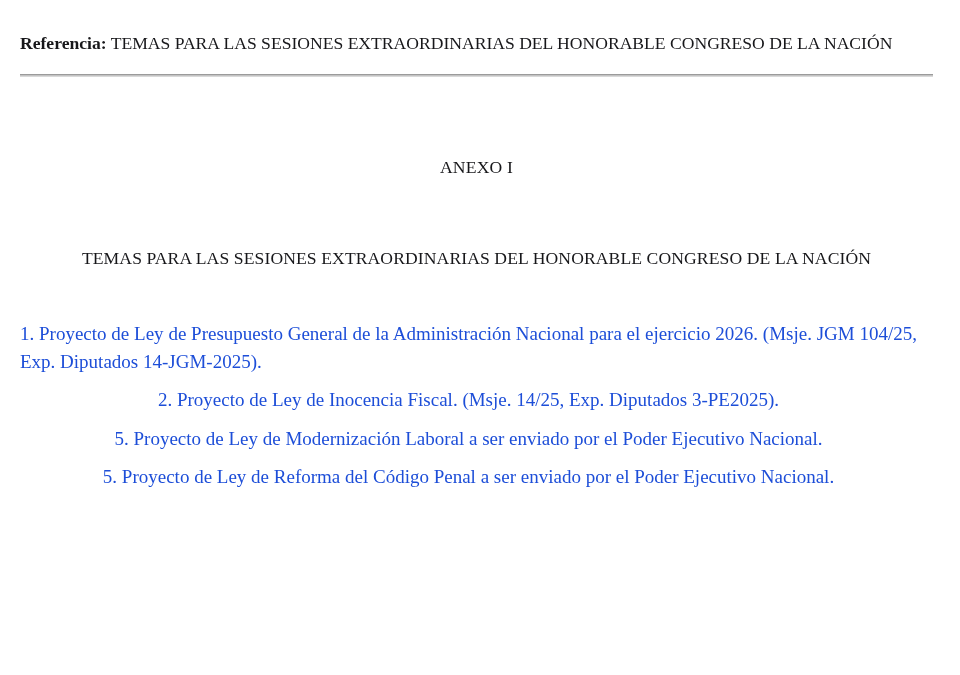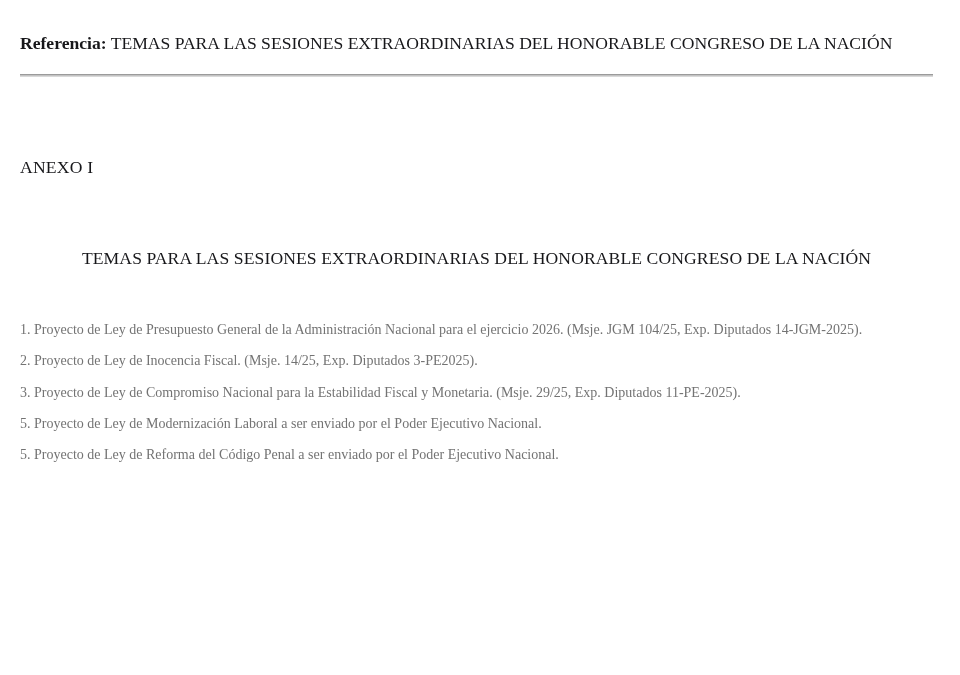--- a/index.html
+++ b/index.html
@@ -57,21 +57,21 @@
     background: #c3c3c3;
     box-sizing: border-box;
   }
 
   
   .anexo {
     position: absolute;
     left: 20px;
     top: 137px;
     width: 913px;
-    text-align: left;
+    text-align: center;
     font-size: 17.6px;
     line-height: 1.4;
     letter-spacing: 0.2px;
     color: #17171a;
   }
 
   
   .doc-title {
     position: absolute;
     left: 20px;
@@ -87,50 +87,49 @@
   
   .items {
     position: absolute;
     left: 20px;
     top: 320px;
     width: 913px;
   }
   .item {
     text-align: justify;
     text-justify: inter-word;
-    font-size: 14px;
+    font-size: 19px;
     line-height: 1.45;
     margin: 0 16px 11px 0;
-    color: #737373;
+    color: #1d4ed8;
     hyphens: none;
   }
   .item:last-child {
     margin-bottom: 0;
   }
   
   .item.single {
-    text-align: left;
+    text-align: center;
   }
 </style>
 </head>
 <body>
 
 <div class="page">
 
   <p class="ref-block">
     <span class="ref-label">Referencia:</span><span class="ref-text"> TEMAS PARA LAS SESIONES EXTRAORDINARIAS DEL HONORABLE CONGRESO DE LA NACIÓN</span>
   </p>
 
   <hr class="divider">
 
   <p class="anexo">ANEXO I</p>
 
   <p class="doc-title">TEMAS PARA LAS SESIONES EXTRAORDINARIAS DEL HONORABLE CONGRESO DE LA NACIÓN</p>
 
   <div class="items">
     <p class="item">1. Proyecto de Ley de Presupuesto General de la Administración Nacional para el ejercicio 2026. (Msje. JGM 104/25, Exp. Diputados 14-JGM-2025).</p>
     <p class="item single">2. Proyecto de Ley de Inocencia Fiscal. (Msje. 14/25, Exp. Diputados 3-PE2025).</p>
-    <p class="item">3. Proyecto de Ley de Compromiso Nacional para la Estabilidad Fiscal y Monetaria. (Msje. 29/25, Exp. Diputados 11-PE-2025).</p>
     <p class="item single">5. Proyecto de Ley de Modernización Laboral a ser enviado por el Poder Ejecutivo Nacional.</p>
     <p class="item single">5. Proyecto de Ley de Reforma del Código Penal a ser enviado por el Poder Ejecutivo Nacional.</p>
   </div>
 
 </div>
 
 </body></html>

